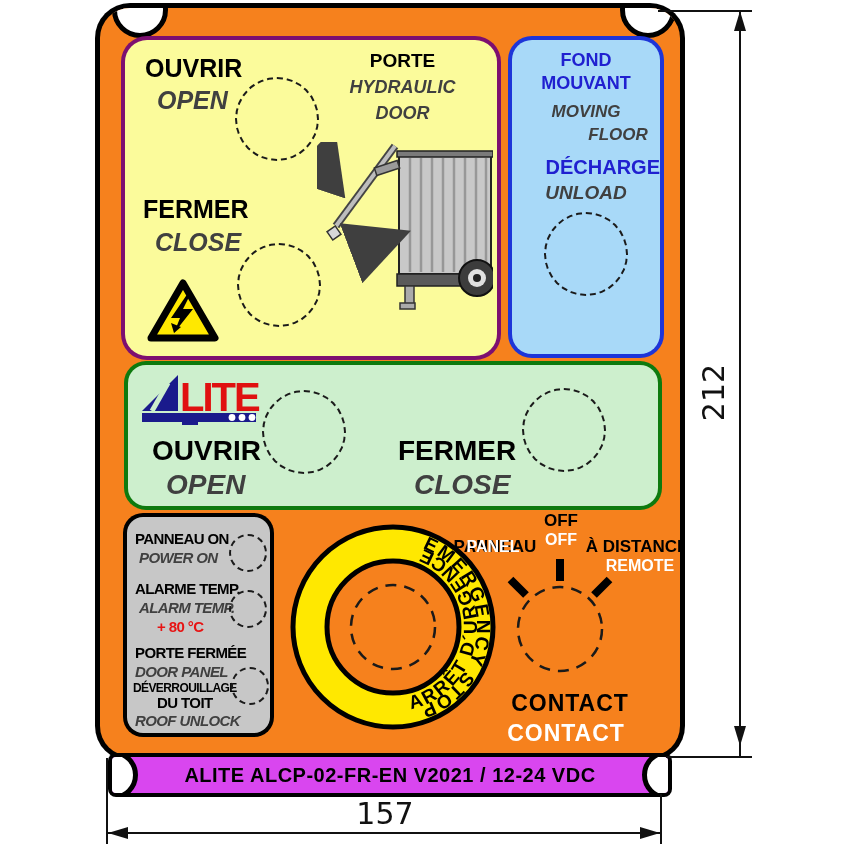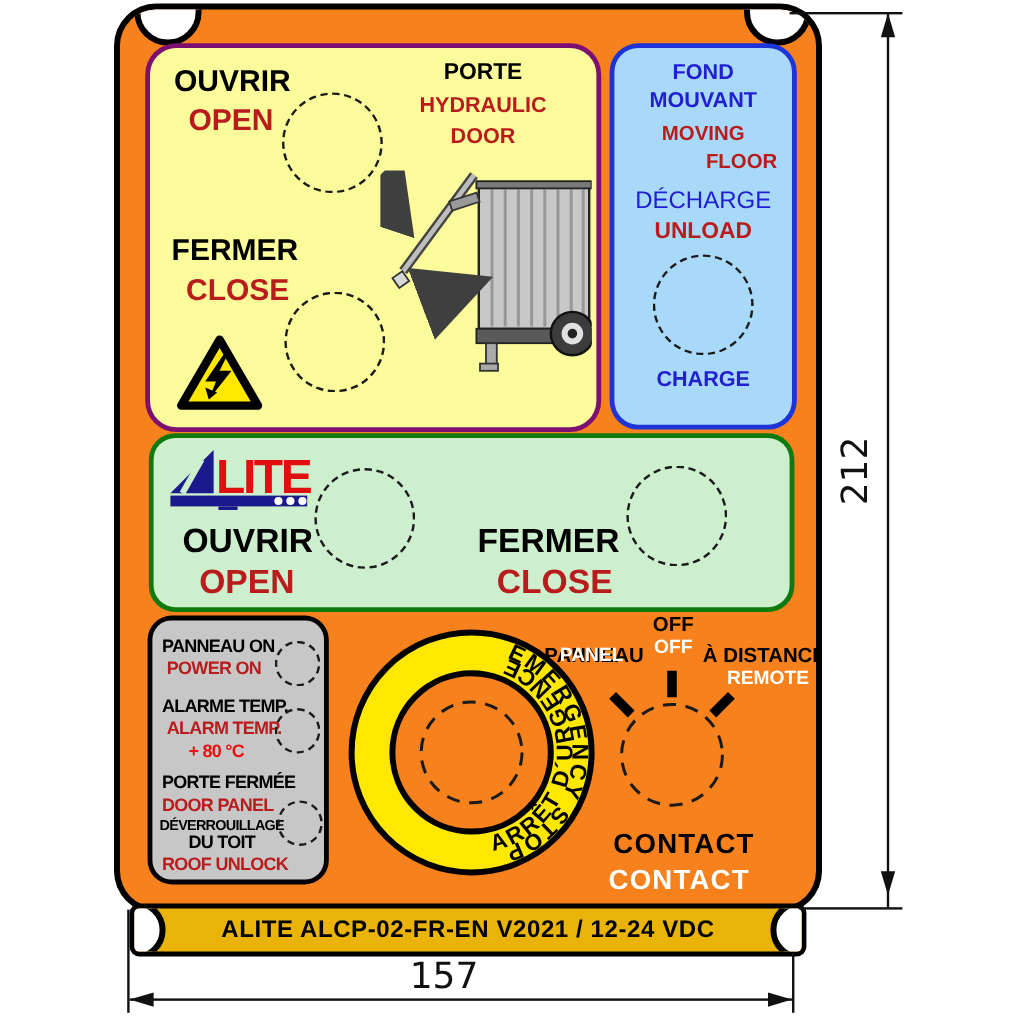--- a/index.html
+++ b/index.html
@@ -1,19 +1,19 @@
 <!DOCTYPE html>
 <html><head>
 <meta charset="utf-8">
 <style>
   html,body{margin:0;padding:0;background:#fff;}
   .stage{position:relative;width:850px;height:850px;background:#fff;overflow:hidden;
          font-family:"Liberation Sans",sans-serif;}
   .abs{position:absolute;}
-  .mag{color:#b91c1c;}
+  .mag{color:#404040;font-style:italic;}
   .blu{color:#2020D0;}
   .red{color:#E71313;}
   .wht{color:#FFFFFF;}
 
   
   .panel{position:absolute;left:100px;top:8px;width:580px;height:748px;
          background:#F6811D;border-radius:30px;box-shadow:0 0 0 5px #000;overflow:hidden;}
   .notch{position:absolute;width:46px;height:46px;border-radius:50%;
          background:#fff;border:5px solid #000;}
 
@@ -38,21 +38,21 @@
   .t17{font-size:17px;font-weight:bold;}
   .t16{font-size:16px;font-weight:bold;}
   .t15{font-size:15px;font-weight:bold;letter-spacing:-0.6px;}
   .t12{font-size:12px;font-weight:bold;letter-spacing:-0.6px;}
   .ctr{text-align:center;}
 
   .floor-sec div{position:absolute;width:100%;}
 
   
   .footer-bar{position:absolute;left:112px;top:757px;width:556px;height:36px;
-              background:#eab308;border-radius:4px;box-shadow:0 0 0 4px #000;overflow:hidden;}
+              background:#d946ef;border-radius:4px;box-shadow:0 0 0 4px #000;overflow:hidden;}
   .footer-bar .lbl{width:100%;text-align:center;line-height:36px;font-size:20px;
                    font-weight:bold;letter-spacing:0.5px;color:#000;}
   .bar-notch{position:absolute;width:40px;height:40px;border-radius:50%;
              background:#fff;border:5px solid #000;top:-7px;}
 
   
   .dim-line{position:absolute;background:#111;}
   .dim-label{position:absolute;font-family:"DejaVu Sans",sans-serif;font-size:30px;color:#111;text-align:center;}
   .arr{position:absolute;width:0;height:0;}
   .arr-up{border-left:6px solid transparent;border-right:6px solid transparent;border-bottom:20px solid #111;}
@@ -126,24 +126,23 @@
         <path d="M 20 45 A 24 24 0 0 1 8 16" fill="none" stroke="#3f3f3f" stroke-width="8" marker-end="url(#ah)"></path>
         <path d="M 30 88 A 28 28 0 0 0 64 100" fill="none" stroke="#3f3f3f" stroke-width="8" marker-end="url(#ah)"></path>
       </svg>
     </div>
 
     <div class="floor-sec">
       <div class="t18 blu" style="top:10px;">FOND</div>
       <div class="t18 blu" style="top:33px;">MOUVANT</div>
       <div class="t17 mag" style="top:62px;">MOVING</div>
       <div class="t17 mag" style="top:85px;padding-left:32px;">FLOOR</div>
-      <div class="blu" style="top:116px;font-size:20px;font-weight:normal;">DÉCHARGE</div>
+      <div class="blu" style="top:116px;font-size:20px;font-weight:bold;text-align:right;">DÉCHARGE</div>
       <div class="mag" style="top:142px;font-size:19px;font-weight:bold;">UNLOAD</div>
       <div class="dash-circle c80" style="left:32px;top:172px;width:80px;"></div>
-      <div class="t18 blu" style="top:266px;">CHARGE</div>
     </div>
 
     <div class="roof-sec">
 
       <svg class="abs" style="left:12px;top:6px;" width="122" height="56" viewBox="0 0 122 56">
         <polygon points="2,40 38,4 38,40" fill="#1a1a8c"></polygon>
         <line x1="28" y1="12" x2="12" y2="40" stroke="#CDEFCD" stroke-width="5"></line>
         <text x="40" y="40" font-family="Liberation Sans, sans-serif" font-size="40" font-weight="bold" fill="#E01010" letter-spacing="-2">LITE</text>
         <rect x="2" y="42" width="114" height="9" fill="#1a1a8c"></rect>
         <rect x="42" y="51" width="16" height="3" fill="#1a1a8c"></rect>
@@ -227,15 +226,15 @@
   <div class="dim-line" style="left:739px;top:11px;width:2px;height:746px;"></div>
   <div class="arr arr-up" style="left:734px;top:11px;"></div>
   <div class="arr arr-dn" style="left:734px;top:726px;"></div>
   <div class="dim-label" style="left:668px;top:375px;width:90px;transform:rotate(-90deg);">212</div>
 
   <div class="dim-line" style="left:106px;top:758px;width:2px;height:86px;"></div>
   <div class="dim-line" style="left:660px;top:794px;width:2px;height:50px;"></div>
   <div class="dim-line" style="left:108px;top:832px;width:552px;height:2px;"></div>
   <div class="arr arr-lf" style="left:108px;top:827px;"></div>
   <div class="arr arr-rt" style="left:640px;top:827px;"></div>
-  <div class="dim-label" style="left:285px;top:796px;width:170px;">157</div>
+  <div class="dim-label" style="left:300px;top:796px;width:170px;">157</div>
 
 </div>
 
 </body></html>

